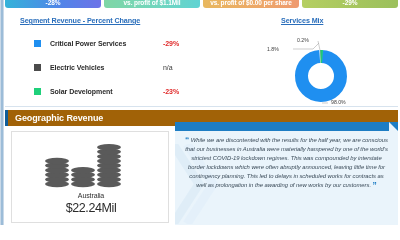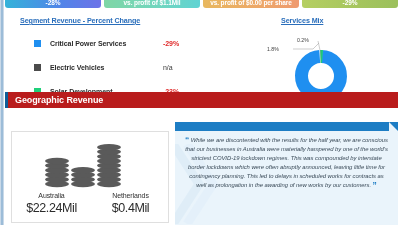--- a/index.html
+++ b/index.html
@@ -76,22 +76,22 @@
   .lbl-98 { left:68px; top:68px; }
 
   
   .top-divider {
     position:absolute; left:5px; top:106px; width:393px; height:1px;
     background:#d7e3ee;
   }
 
   
   .geo-header {
-    position:absolute; left:5px; top:92px; width:393px; height:16px;
-    background:#b91c1c;
+    position:absolute; left:5px; top:110px; width:393px; height:16px;
+    background:#a16207;
     display:flex; align-items:center;text-align:center;
   }
   .geo-header-accent {
     width:3px; height:16px; background:#0f5d99; flex:0 0 auto;
   }
   .geo-header-title {
     color:#ffffff; font-size:9px; font-weight:bold;
     padding-left:7px; letter-spacing:-.1px;
   }
 
@@ -243,24 +243,20 @@
         <ellipse cx="97" cy="7.2" rx="12" ry="3.2"></ellipse>
       </g>
     </g>
   </svg>
 
   <div class="geo-labels">
     <div class="geo-col">
       <div class="geo-country">Australia</div>
       <div class="geo-amount">$22.24Mil</div>
     </div>
-    <div class="geo-col">
-      <div class="geo-country">Netherlands</div>
-      <div class="geo-amount">$0.4Mil</div>
-    </div>
   </div>
 </div>
 
 <div class="quote-panel">
   <div class="quote-ribbon-bar"></div>
   <div class="quote-ribbon"></div>
 
   <div class="chev" style="left:-6px; top:22px;">
     <svg width="46" height="80" viewBox="0 0 46 80">
       <path d="M4,0 L30,40 L4,80" fill="none" stroke="#d6e8f5" stroke-width="9"></path>

